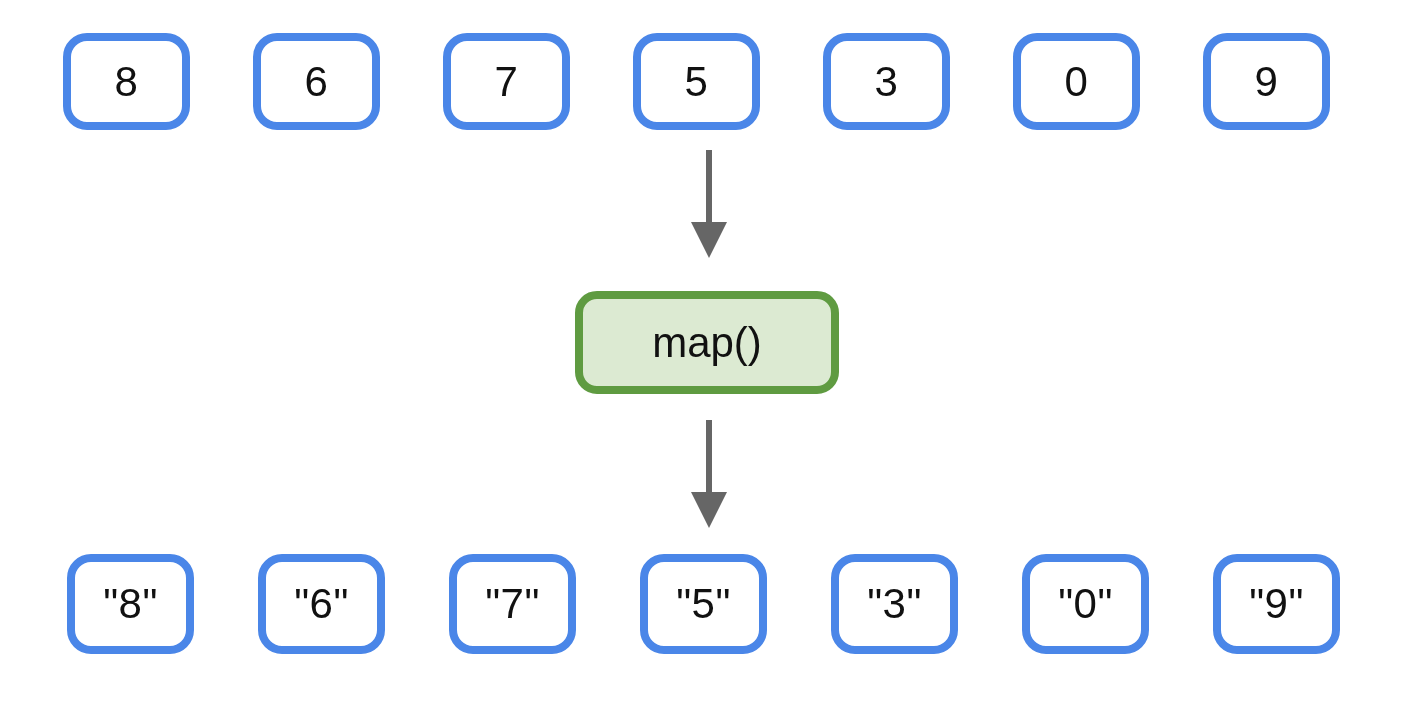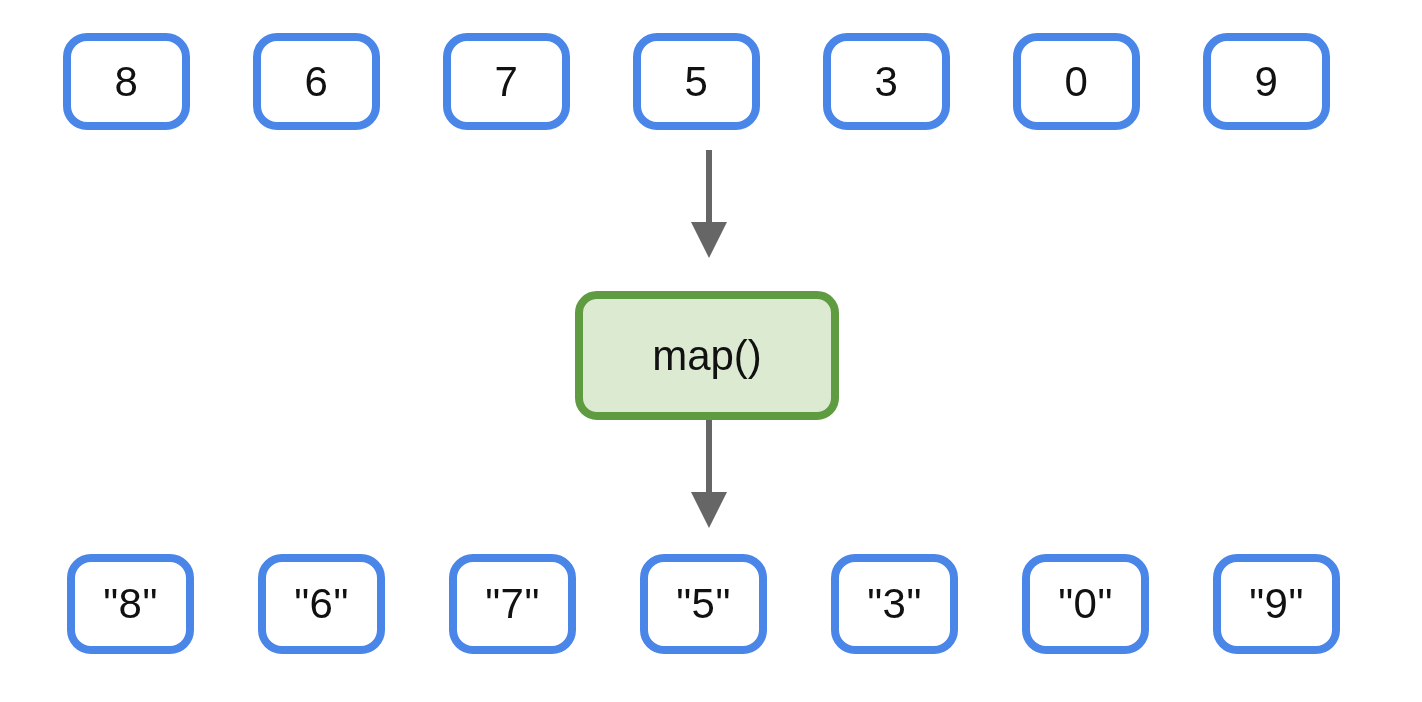--- a/index.html
+++ b/index.html
@@ -54,21 +54,21 @@
     height: 112px;
   }
   .arrow-1 { top: 148px; }
   .arrow-2 { top: 418px; }
   .map-box {
     position: absolute;
     box-sizing: border-box;
     left: 575px;
     top: 291px;
     width: 264px;
-    height: 129px;
+    height: 103px;
     background: var(--map-fill, #dcead2);
     border: 8px solid var(--map-border, #5f9b41);
     border-radius: 22px;
     display: flex;
     align-items: center;
     justify-content: center;
     font-size: 42px;
     color: #111111;
   }
 </style>

